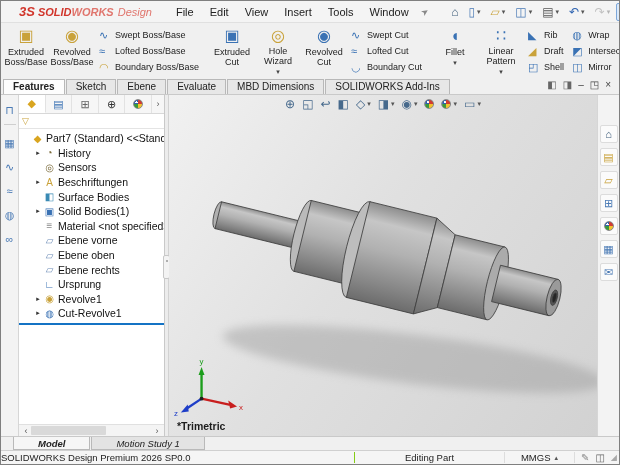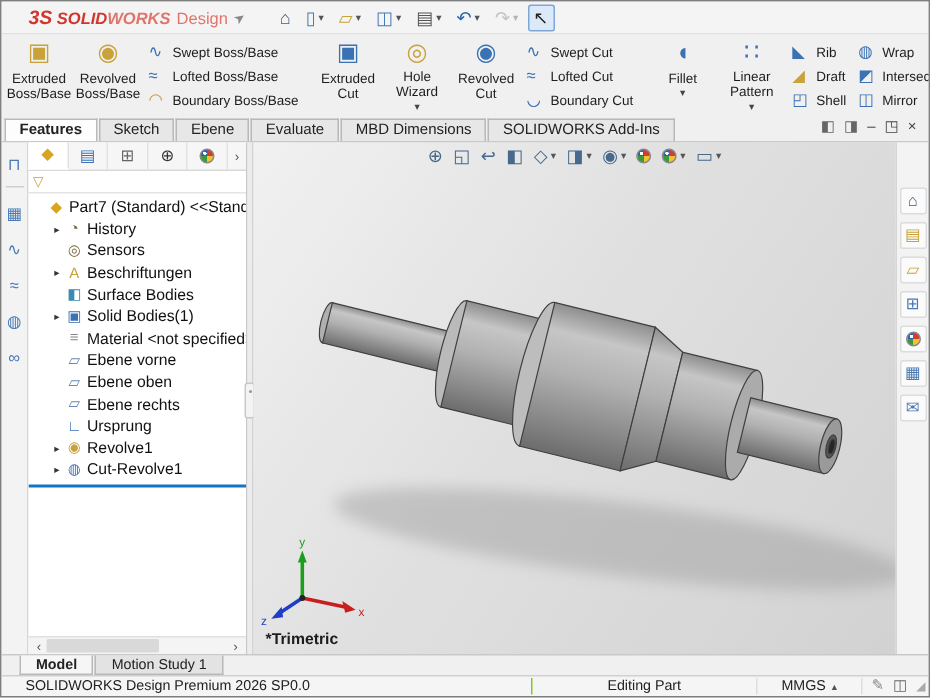--- a/index.html
+++ b/index.html
@@ -8,21 +8,21 @@
   .ic{display:inline-block;text-align:center;line-height:1;}
   .ball{width:10px;height:10px;border-radius:50%;border:1px solid #888;
         background:radial-gradient(circle at 32% 28%, #ffffff 0 14%, rgba(255,255,255,0) 15%),
                    conic-gradient(#d23c32 0 25%, #f2c230 25% 50%, #3a9a3a 50% 75%, #2f62b0 75% 100%);}
   
   #titlebar{height:22px;display:flex;align-items:center;background:#f4f4f4;border-bottom:1px solid #e0e0e0;padding:0 4px;flex:0 0 auto;}
   .brand{display:flex;align-items:baseline;margin-left:14px;white-space:nowrap;}
   .brand .mark{color:#d1362c;font-weight:bold;font-style:italic;font-size:13px;margin-right:3px;}
   .brand .solid{color:#d1362c;font-weight:bold;font-style:italic;font-size:11px;}
   .brand .works{color:#e0756d;font-weight:bold;font-style:italic;font-size:11px;}
-  .brand .design{color:#e0756d;font-size:11px;margin-left:4px;}
+  .brand .design{color:#e0756d;font-style:italic;font-size:11px;margin-left:4px;}
   #menu-bar{display:flex;align-items:center;margin-left:16px;height:100%;}
   .menu-item{font-size:11px;color:#222;padding:0 8px;display:flex;align-items:center;height:100%;cursor:default;}
   .pin{font-size:9px;color:#888;margin-left:4px;transform:rotate(-35deg);}
   #quick-toolbar{display:flex;align-items:center;margin-left:18px;height:100%;}
   .qbtn{display:flex;align-items:center;padding:1px 3px;margin:0 1px;border:1px solid transparent;border-radius:2px;height:18px;}
   .qbtn .ic{font-size:12px;}
   .qbtn .dd{font-size:7px;color:#555;margin-left:2px;}
   .qbtn.active{border-color:#7da7d9;background:#dbe9f9;}
   .qbtn.disabled{opacity:.4;}
   
@@ -76,44 +76,52 @@
   .hbtn .ic{font-size:12px;color:#46698c;}
   .hbtn .dd{font-size:7px;color:#555;margin-left:2px;}
   #view-label{position:absolute;left:8px;bottom:4px;font-size:10.5px;font-weight:bold;color:#1c1c1c;z-index:3;}
   .vp-svg{position:absolute;inset:0;width:100%;height:100%;}
   
   #rightstrip{width:22px;background:#f3f3f3;border-left:1px solid #d6d6d6;display:flex;flex-direction:column;align-items:center;padding-top:30px;flex:0 0 auto;}
   #rightstrip .tpbtn{width:18px;height:18px;display:flex;align-items:center;justify-content:center;margin-bottom:5px;border:1px solid #dcdcdc;background:#fbfbfb;border-radius:2px;}
   #rightstrip .ic{font-size:11px;color:#4a6b8a;}
   
   #bottomtabs{height:14px;background:#f0f0f0;border-top:1px solid #c9c9c9;display:flex;align-items:stretch;padding-left:12px;flex:0 0 auto;}
-  .btab{font-size:9.5px;display:flex;align-items:center;padding:0 10px;border:1px solid #b9b9b9;border-top:none;background:#e3e3e3;margin-right:1px;color:#222;}
+  .btab{font-size:9.5px;display:flex;align-items:center;padding:0 24px;border:1px solid #b9b9b9;border-top:none;background:#e3e3e3;margin-right:1px;color:#222;font-style:italic;}
   .btab.active{background:#f6f6f6;font-weight:bold;}
   
   #statusbar{height:14px;background:#f5f5f5;border-top:1px solid #d0d0d0;display:flex;align-items:center;font-size:9.5px;color:#222;flex:0 0 auto;}
-  #status-product{flex:1;padding-left:16px;white-space:nowrap;overflow:hidden;}
+  #status-product{flex:1;padding-left:0;white-space:nowrap;overflow:hidden;}
   #status-mode{width:150px;text-align:center;border-left:1px solid #84cc16;}
   #status-units{width:70px;display:flex;align-items:center;justify-content:center;gap:4px;border-left:1px solid #ddd;}
   #status-units .dd{font-size:7px;color:#555;}
   #status-icons{display:flex;align-items:center;gap:6px;padding:0 6px;border-left:1px solid #ddd;}
   #status-icons .ic{font-size:10px;color:#555;}
   #grip{font-size:8px;color:#aaa;padding-right:2px;}
 </style>
 </head>
 <body>
 
 <div id="app">
 
   <div id="titlebar">
     <span class="brand">
       <span class="mark">3S</span>
       <span class="solid">SOLID</span>
       <span class="works">WORKS</span>
       <span class="design">Design</span>
     </span>
+    <div id="menu-bar">
+        <div class="menu-item">File</div>
+        <div class="menu-item">Edit</div>
+        <div class="menu-item">View</div>
+        <div class="menu-item">Insert</div>
+        <div class="menu-item">Tools</div>
+        <div class="menu-item">Window</div>
+      </div>
     <span class="pin">➤</span>
     <div id="quick-toolbar">
         <div class="qbtn">
           <span class="ic" style="color: rgb(62, 93, 122);">⌂</span>
         </div>
         <div class="qbtn">
           <span class="ic" style="color: rgb(74, 122, 181);">▯</span>
           <span class="dd">▾</span>
         </div>
         <div class="qbtn">

